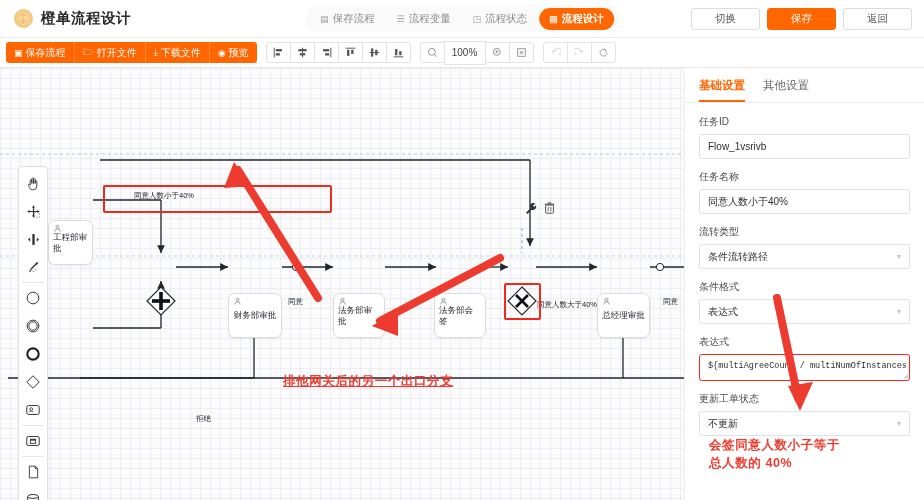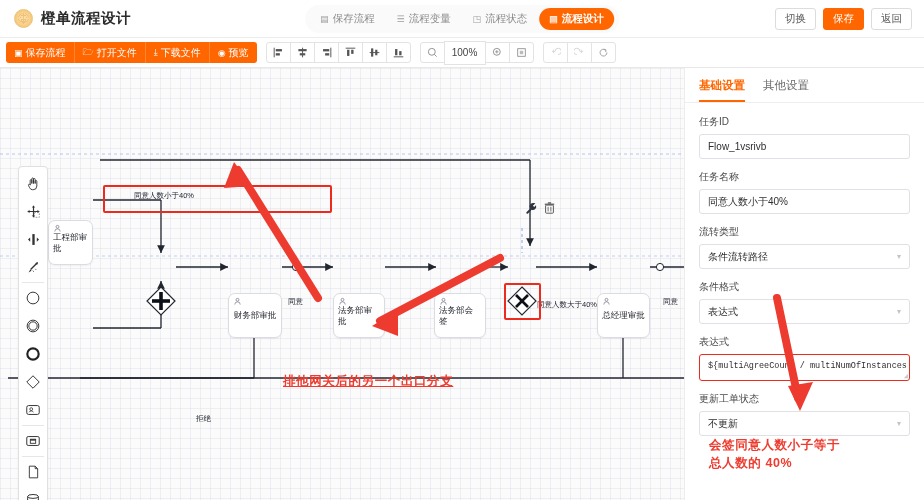--- a/index.html
+++ b/index.html
@@ -37,21 +37,21 @@
   .ctab {
     display: flex; align-items: center; gap: 4px;
     font-size: 10.5px; color: #8c8c8c; padding: 4px 10px; border-radius: 13px;
     white-space: nowrap; cursor: pointer;
   }
   .ctab.active { background: #f60; color: #fff; font-weight: bold; }
   .ctab .gly { font-size: 9px; opacity: .85; }
 
   .header-actions { margin-left: auto; display: flex; gap: 7px; padding-right: 12px; }
   .hbtn {
-    min-width: 38px; height: 22px; padding: 0 9px; font-size: 10.5px;
+    min-width: 38px; height: 22px; padding: 0 23px; font-size: 10.5px;
     border: 1px solid #dcdcdc; background: #fff; color: #595959;
     border-radius: 3px; display: flex; align-items: center; justify-content: center;
     cursor: pointer;
   }
   .hbtn.primary { background: #f60; border-color: #f60; color: #fff; }
 
   
   .toolbar {
     height: 30px; flex: 0 0 30px; background: #fff;
     border-bottom: 1px solid #e8e8e8;

